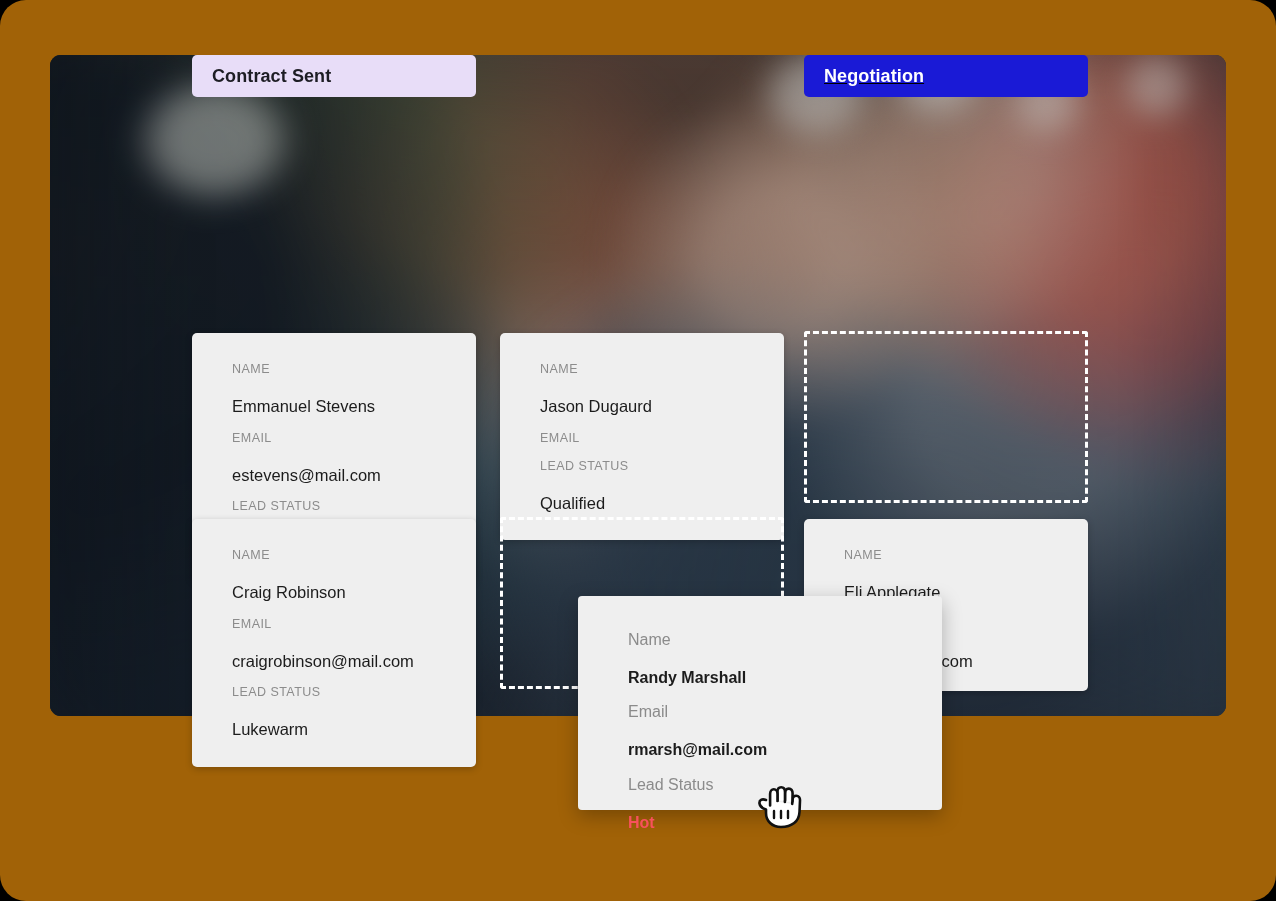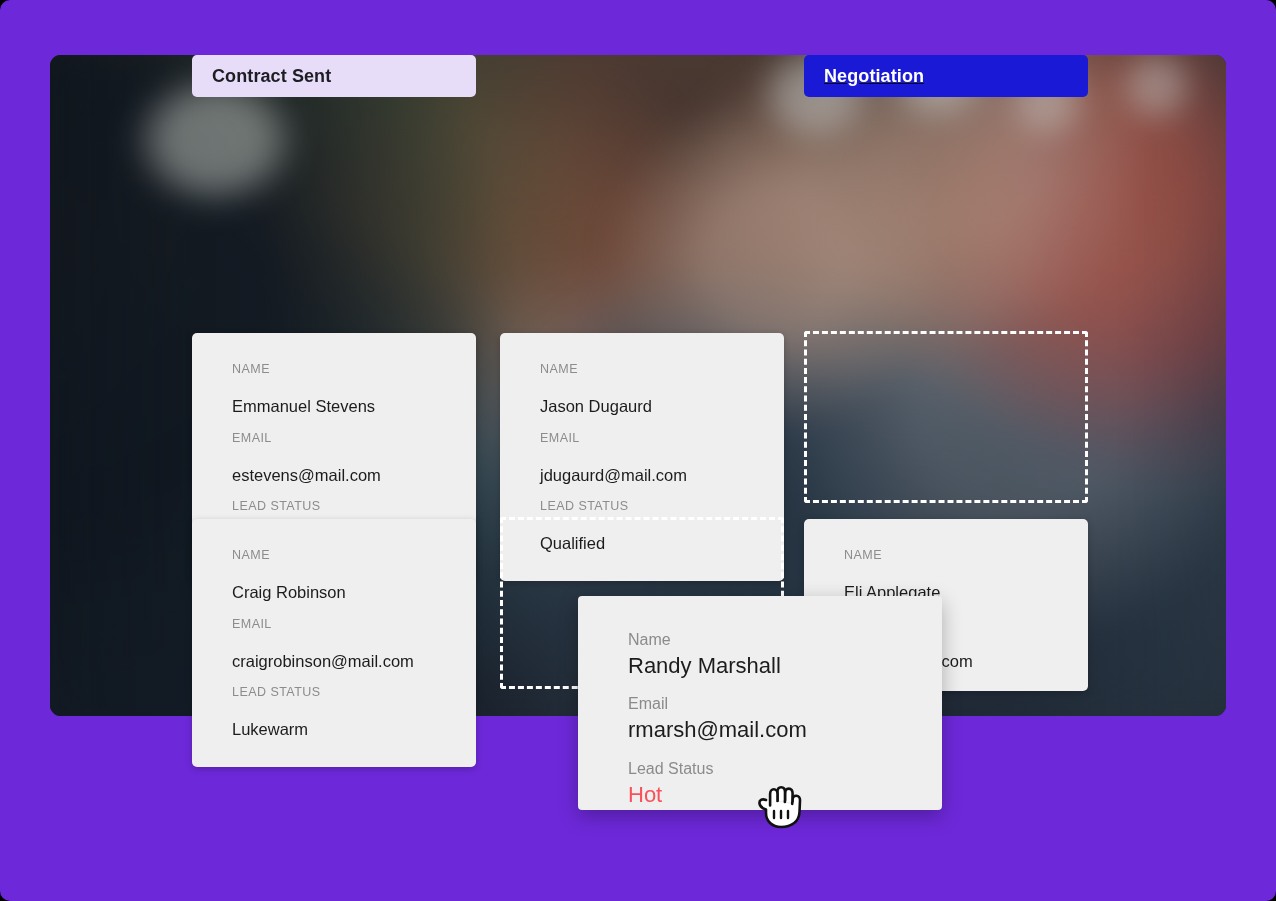--- a/index.html
+++ b/index.html
@@ -9,22 +9,22 @@
     height: 901px;
     background: #000;
     overflow: hidden;
     font-family: "Liberation Sans", sans-serif;
   }
 
   
   #page {
     position: absolute;
     inset: 0;
-    background: #6d28d9;
-    border-radius: 10px;
+    background: #a16207;
+    border-radius: 26px;
     overflow: hidden;
   }
 
   
   #photo-panel {
     position: absolute;
     left: 50px;
     top: 55px;
     width: 1176px;
     height: 661px;
@@ -159,23 +159,24 @@
     box-shadow: 0 6px 20px rgba(0,0,0,.28);
     z-index: 40;
   }
   #drag-card .f-label {
     text-transform: none;
     font-size: 16px;
     letter-spacing: 0;
     color: #8b8b8b;
   }
   #drag-card .f-value {
-    font-size: 22px;
+    font-size: 16px;
     color: #1c1c1c;
-    margin-top: 0;
+    margin-top: 16px;
+    font-weight: bold;
   }
   #drag-card .field + .field { margin-top: 14px; }
   #drag-card .hot { color: #f8515c; }
 
   
   #grab-cursor {
     position: absolute;
     left: 754px; top: 780px;
     width: 56px; height: 50px;
     z-index: 60;
@@ -220,21 +221,20 @@
       </div>
     </div>
 
     <div class="card" style="left:450px; top:278px;">
       <div class="field">
         <div class="f-label">NAME</div>
         <div class="f-value">Jason Dugaurd</div>
       </div>
       <div class="field">
         <div class="f-label">EMAIL</div>
-        <div class="f-value">jdugaurd@mail.com</div>
       </div>
       <div class="field">
         <div class="f-label">LEAD STATUS</div>
         <div class="f-value">Qualified</div>
       </div>
     </div>
 
     <div class="placeholder" style="left:754px; top:276px; height:172px;"></div>
 
     <div class="card" style="left:142px; top:464px;">

